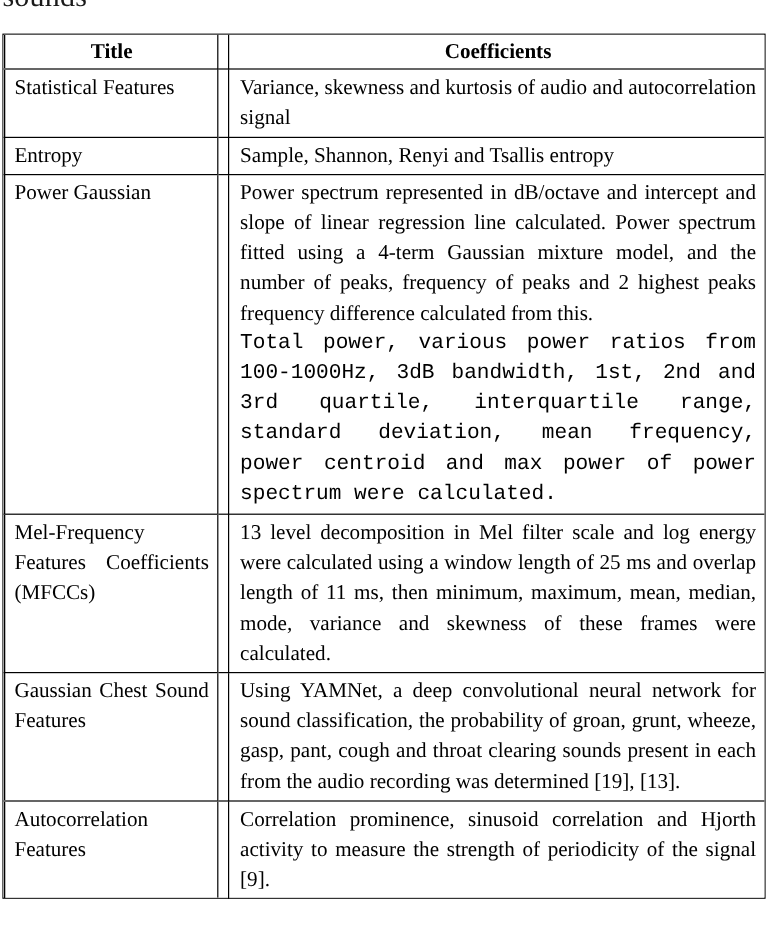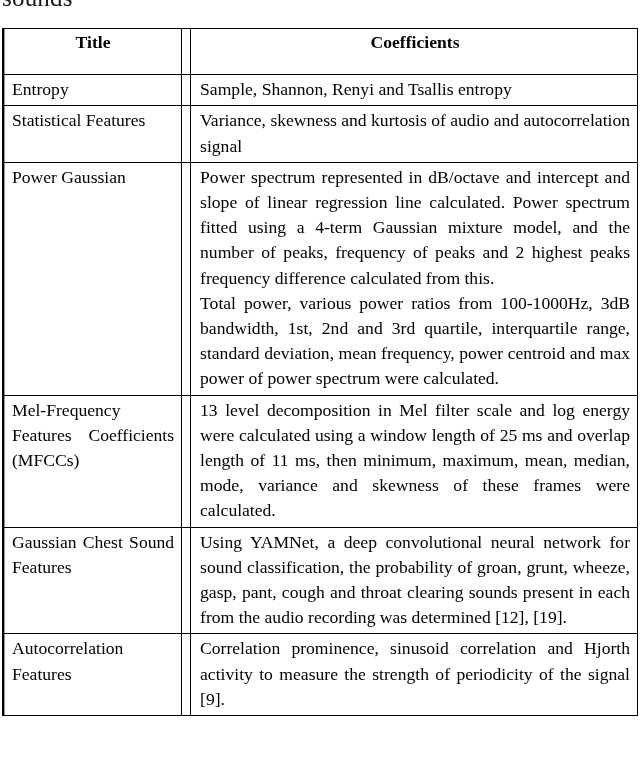--- a/index.html
+++ b/index.html
@@ -86,21 +86,21 @@
   }
 
   
   table.feat tr.row + tr.row td {
     border-top: 1.3px solid #000;
   }
   table.feat tr.head th {
     border-bottom: 1.3px solid #000;
     font-weight: bold;
     padding-top: 1px;
-    padding-bottom: 19px;
+    padding-bottom: 2px;
   }
 
   .just {
     text-align: justify;
     text-align-last: left;
     -webkit-hyphens: none;
     hyphens: none;
   }
 
   .head-label {
@@ -123,46 +123,46 @@
       </colgroup>
       <thead>
         <tr class="head">
           <th class="title-cell head-label">Title</th>
           <th class="desc-cell head-label">Coefficients</th>
         </tr>
       </thead>
       <tbody>
 
         <tr class="row">
-          <td class="title-cell just">Entropy</td>
-          <td class="desc-cell just">Sample, Shannon, Renyi and Tsallis entropy</td>
+          <td class="title-cell just">Statistical Features</td>
+          <td class="desc-cell just">Variance, skewness and kurtosis of audio and autocorrelation signal</td>
         </tr>
 
         <tr class="row">
-          <td class="title-cell just">Statistical Features</td>
-          <td class="desc-cell just">Variance, skewness and kurtosis of audio and autocorrelation signal</td>
+          <td class="title-cell just">Entropy</td>
+          <td class="desc-cell just">Sample, Shannon, Renyi and Tsallis entropy</td>
         </tr>
 
         <tr class="row">
           <td class="title-cell just">Power Gaussian</td>
           <td class="desc-cell just">
             <span style="display: block; text-align: justify;">Power spectrum represented in dB/octave and intercept and slope of linear regression line calculated. Power spectrum fitted using a 4-term Gaussian mixture model, and the number of peaks, frequency of peaks and 2 highest peaks frequency difference calculated from this.</span>
-            <span style="display: block; text-align: justify;">Total power, various power ratios from 100-1000Hz, 3dB bandwidth, 1st, 2nd and 3rd quartile, interquartile range, standard deviation, mean frequency, power centroid and max power of power spectrum were calculated.</span>
+            <span style="display: block; text-align: justify; font-family: Liberation Mono, monospace;">Total power, various power ratios from 100-1000Hz, 3dB bandwidth, 1st, 2nd and 3rd quartile, interquartile range, standard deviation, mean frequency, power centroid and max power of power spectrum were calculated.</span>
           </td>
         </tr>
 
         <tr class="row">
           <td class="title-cell just">Mel-Frequency Features Coefficients (MFCCs)</td>
           <td class="desc-cell just">13 level decomposition in Mel filter scale and log energy were calculated using a window length of 25 ms and overlap length of 11 ms, then minimum, maximum, mean, median, mode, variance and skewness of these frames were calculated.</td>
         </tr>
 
 
         <tr class="row">
           <td class="title-cell just">Gaussian Chest Sound Features</td>
-          <td class="desc-cell just">Using YAMNet, a deep convolutional neural network for sound classification, the probability of groan, grunt, wheeze, gasp, pant, cough and throat clearing sounds present in each from the audio recording was determined [12], [19].</td>
+          <td class="desc-cell just">Using YAMNet, a deep convolutional neural network for sound classification, the probability of groan, grunt, wheeze, gasp, pant, cough and throat clearing sounds present in each from the audio recording was determined [19], [13].</td>
         </tr>
 
         <tr class="row">
           <td class="title-cell just">Autocorrelation Features</td>
           <td class="desc-cell just">Correlation prominence, sinusoid correlation and Hjorth activity to measure the strength of periodicity of the signal [9].</td>
         </tr>
 
       </tbody>
     </table>
   </div>

